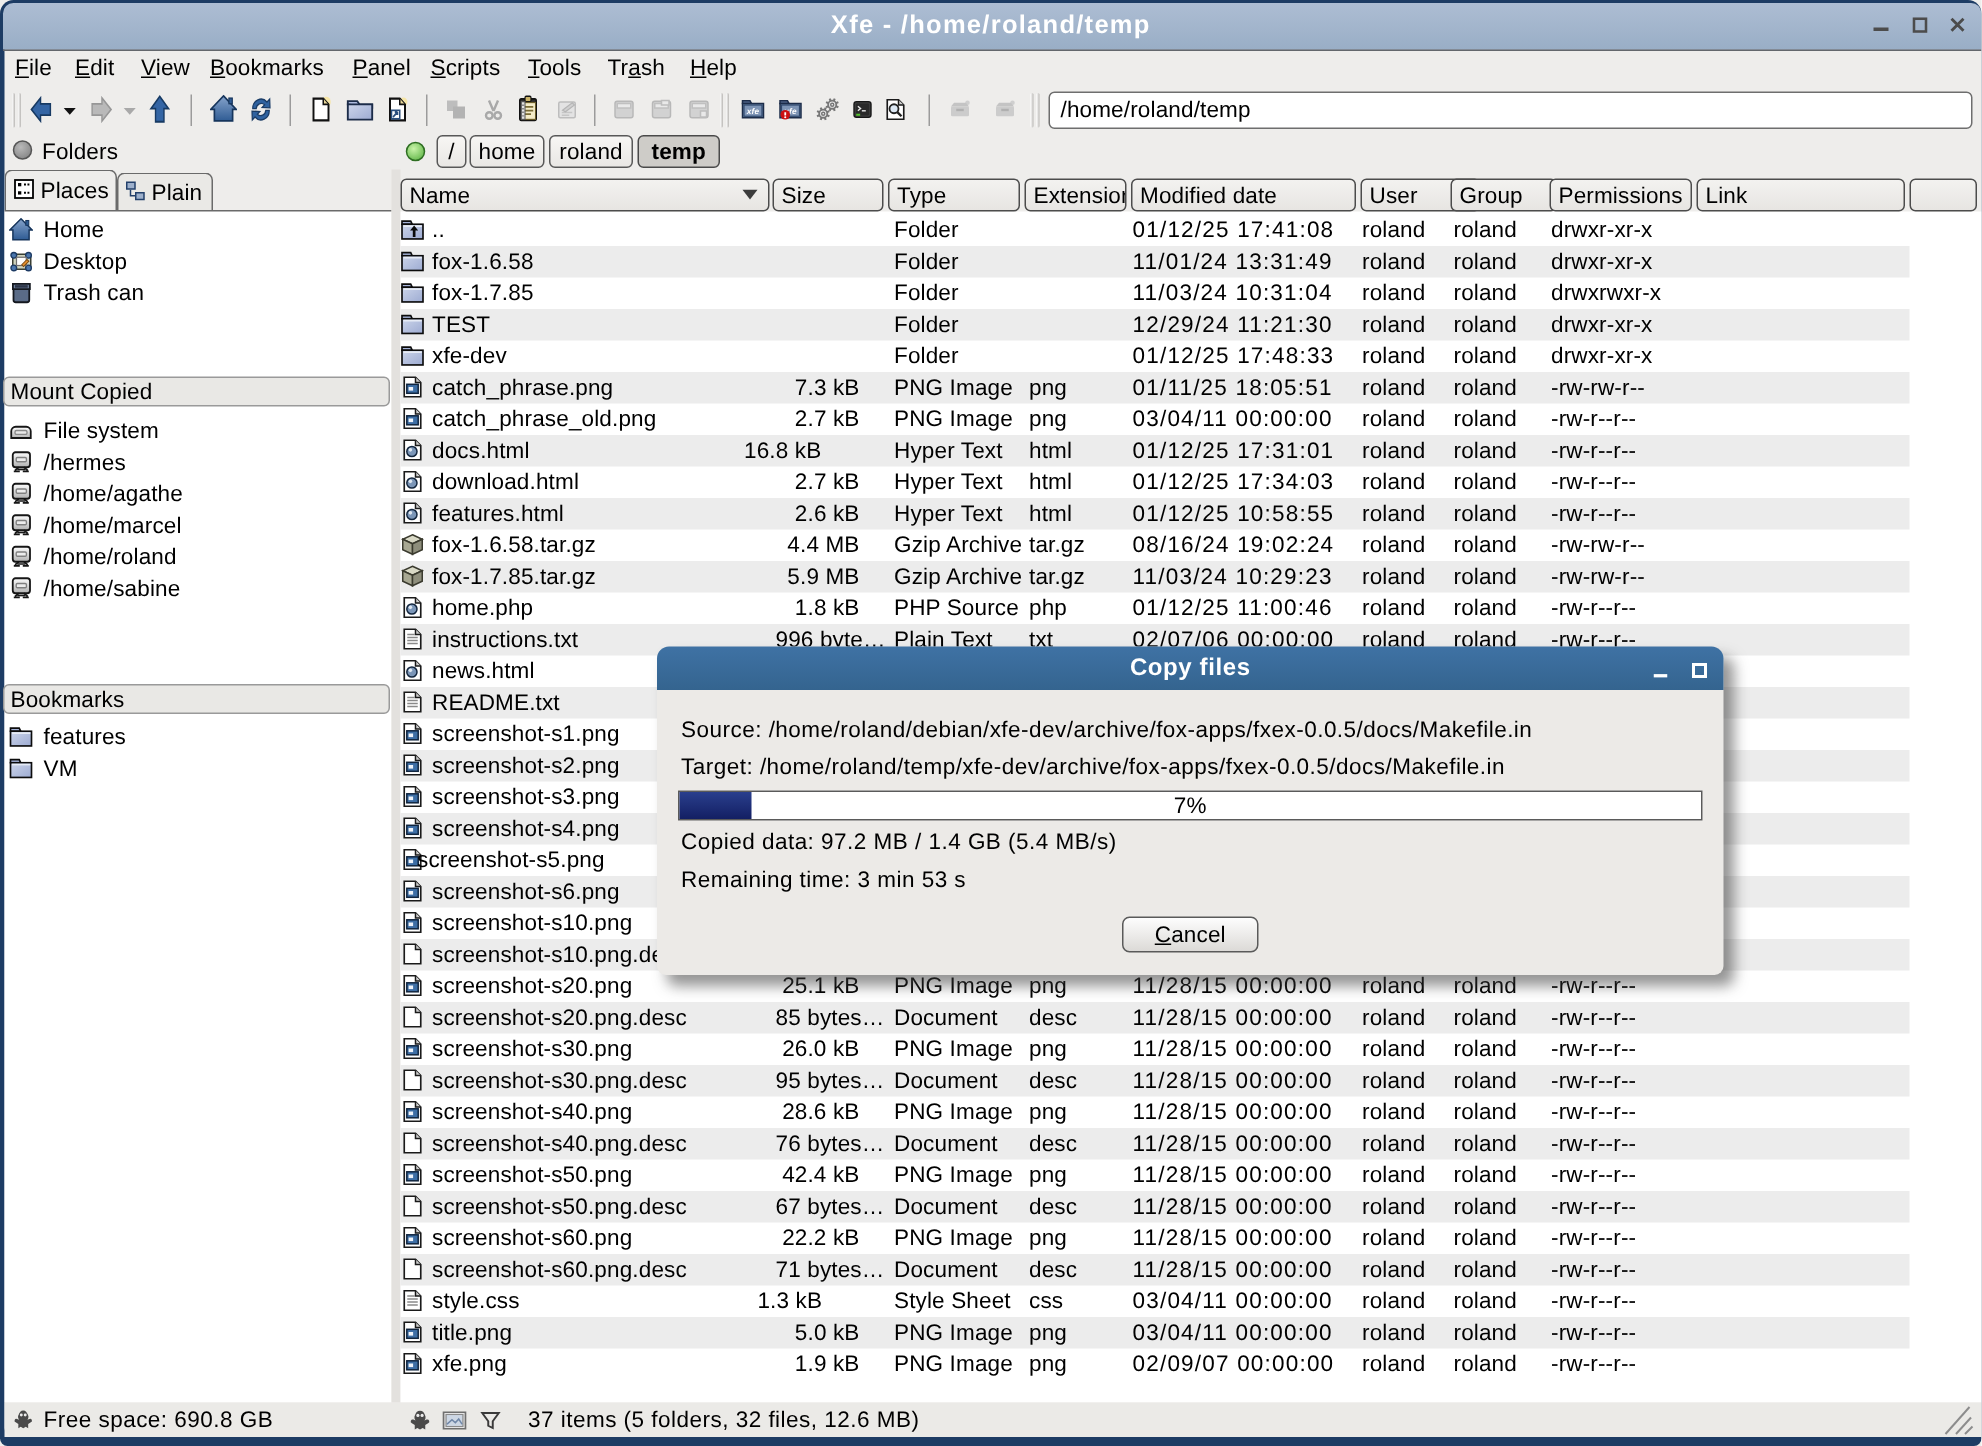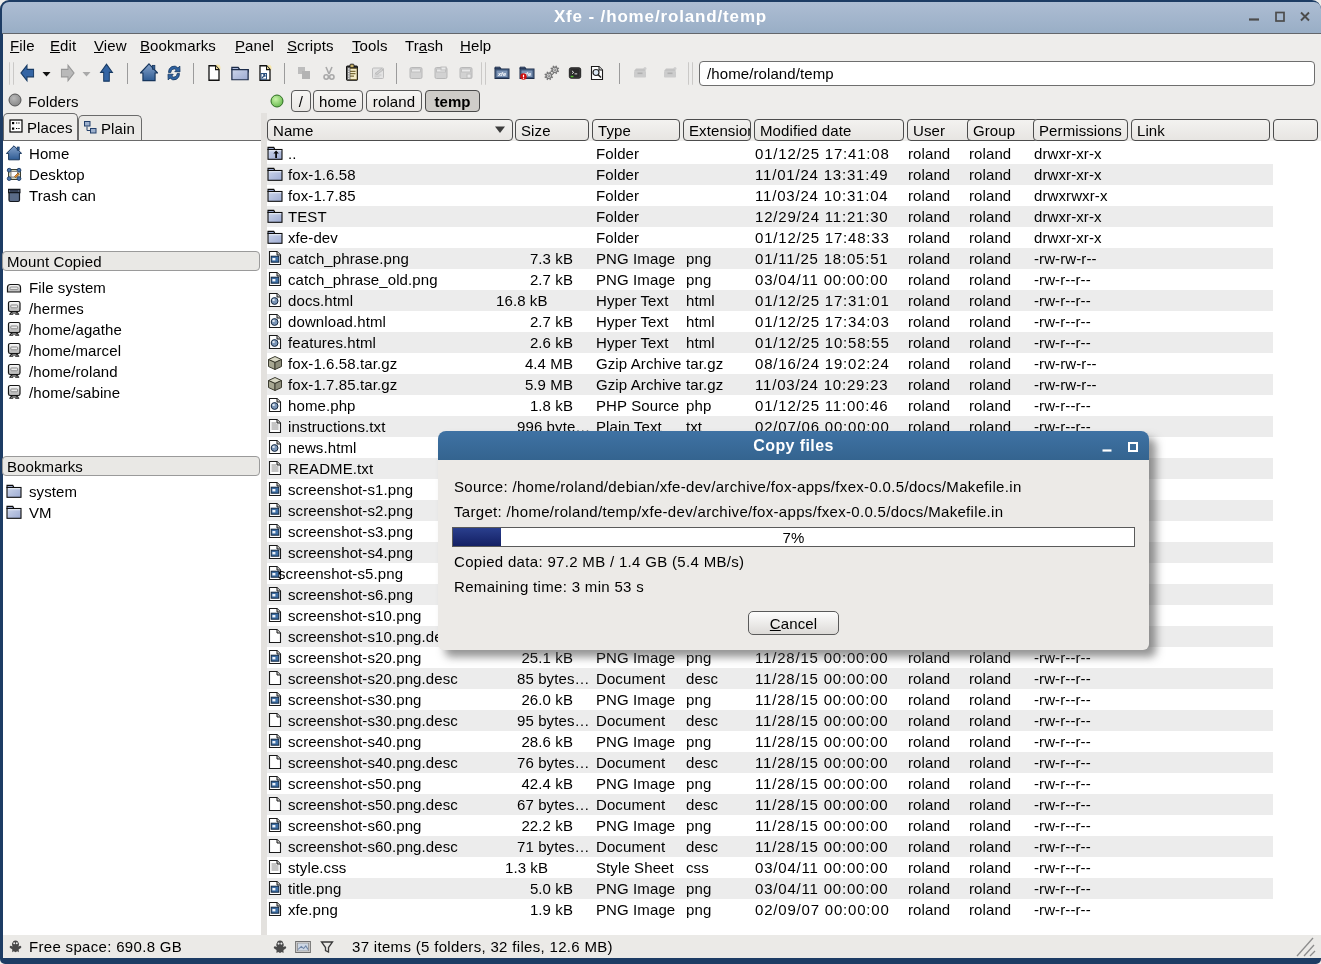--- a/index.html
+++ b/index.html
@@ -391,21 +391,21 @@
       </linearGradient>
 <linearGradient id="ftab" x1="0" y1="0" x2="0" y2="1">
 <stop offset="0" stop-color="#b4c0e2"></stop>
         <stop offset="1" stop-color="#96a5cd"></stop>
       </linearGradient>
 </defs>
     <path d="M1 4.5 L1 2.4 L6.8 2.4 L7.8 4.5 Z" fill="url(#ftab)" stroke="#0c0c0c" stroke-width="1.1"></path>
     <rect x="1" y="4.5" width="14" height="9.8" fill="url(#fg)" stroke="#0c0c0c" stroke-width="1.1"></rect>
     <path d="M2 5.7 h12.2" stroke="#e6ebf5" stroke-width="1.1" fill="none"></path>
   </svg>
-<div class="pitem" style="left:29px;top:483px">system</div>
+<div class="pitem" style="left:29px;top:483px">features</div>
 <svg style="position:absolute;left:6px;top:504px" width="16" height="16" viewBox="0 0 16 16">
     <defs>
       <linearGradient id="fg" x1="0" y1="0" x2="1" y2="1">
 <stop offset="0" stop-color="#ccd5ea"></stop>
         <stop offset="1" stop-color="#9dabd2"></stop>
       </linearGradient>
 <linearGradient id="ftab" x1="0" y1="0" x2="0" y2="1">
 <stop offset="0" stop-color="#b4c0e2"></stop>
         <stop offset="1" stop-color="#96a5cd"></stop>
       </linearGradient>

